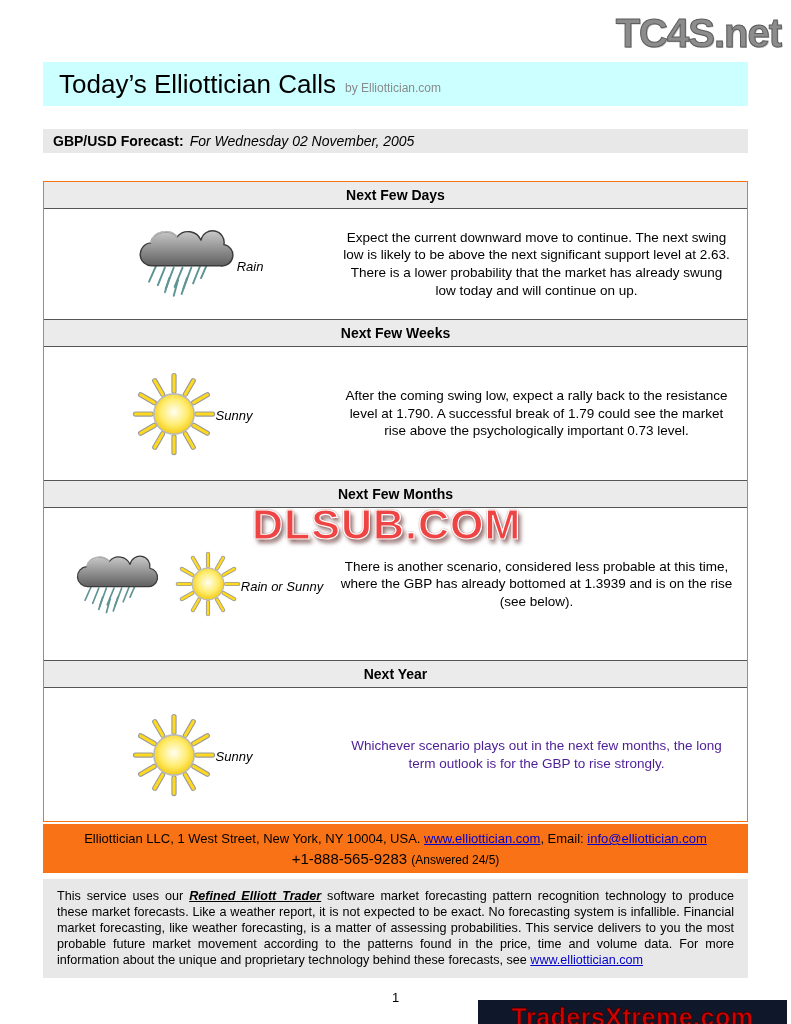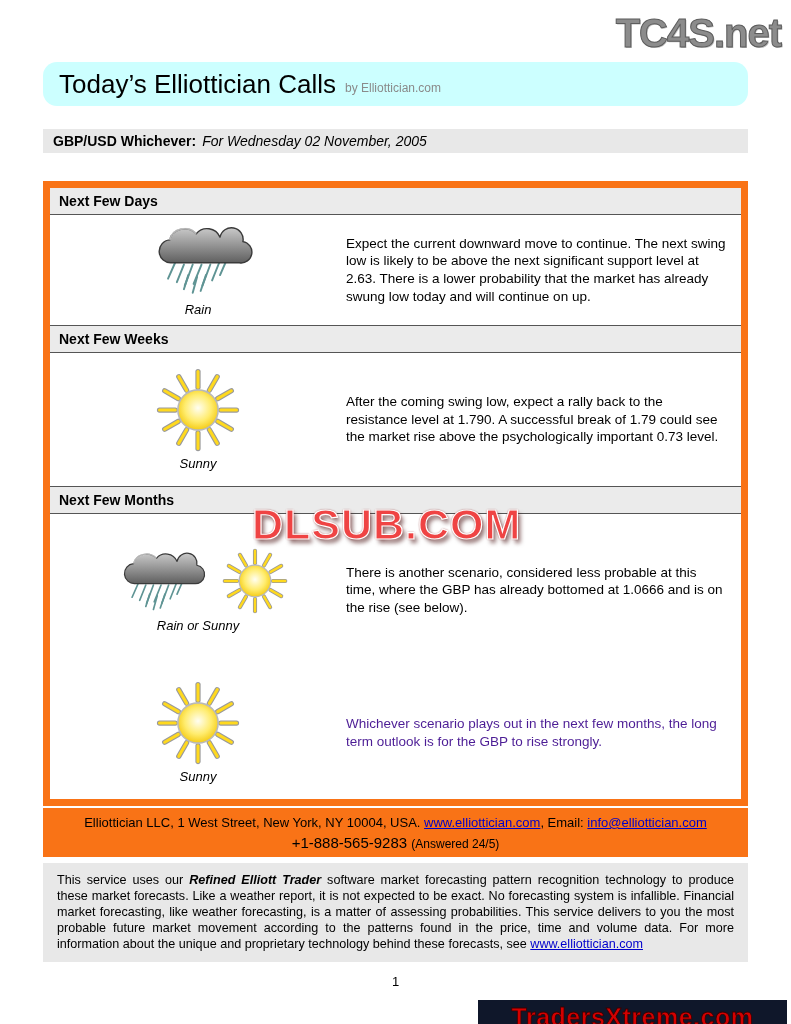--- a/index.html
+++ b/index.html
@@ -13,56 +13,56 @@
             text-shadow:1px 1px 0 #bdbdbd; z-index:5; }
   .wm-mid { position:absolute; top:485px; left:252px; font-size:43px; font-weight:bold;
             color:#ef4444; letter-spacing:1px; -webkit-text-stroke:1.2px #ffffff;
             text-shadow:0 0 2px #7a0000, 3px 4px 4px rgba(60,0,0,.55); z-index:6; }
   .wm-bar { position:absolute; right:4px; bottom:7px; left:478px; height:32px; background:#0f172a;
             display:flex; align-items:flex-end; justify-content:center; z-index:6; }
   .wm-bottom { font-size:25px; font-weight:bold; color:#d40000; -webkit-text-stroke:0.8px #3a0000;
                text-decoration:underline; letter-spacing:0.5px; }
 
   
-  .title-bar { margin-top:47px; background:#ccffff; height:44px; display:flex; align-items:center; padding-left:16px;border-radius:14px; }
+  .title-bar { margin-top:47px; background:#ccffff; height:44px; display:flex; align-items:center; padding-left:16px; }
   .title { font-size:26px; color:#000; }
   .byline { font-size:12px; color:#8a8a8a; margin-left:9px; position:relative; top:4px; }
 
   .forecast-bar { margin-top:23px; background:#e8e8e8; padding:4px 10px; font-size:14px; }
   .forecast-label { font-weight:bold; }
   .forecast-date { font-style:italic; margin-left:6px; }
 
   
-  .forecast-table { margin-top:28px; border:7px solid #f97316; }
+  .forecast-table { margin-top:28px; border:1px solid #f97316;text-align:center; }
   .section-heading { background:#ebebeb; font-weight:bold; font-size:14px; padding:5px 9px;
                      border-top:1px solid #555; border-bottom:1px solid #555; }
   .section-heading.first { border-top:none; }
   .section-row { display:flex; background:#fff; }
-  .icon-cell { width:296px; display:flex; flex-direction:column; align-items:center; justify-content:center; padding:8px 0; }
+  .icon-cell { width:296px; display:flex; flex-direction:row; align-items:center; justify-content:center; padding:8px 0; }
   .icon-pair { display:flex; align-items:flex-end; gap:14px; }
   .icon-label { font-style:italic; font-size:13px; margin-top:4px; color:#000; }
   .text-cell { flex:1; padding:14px 14px 14px 0; display:flex; flex-direction:column; justify-content:center; }
   .text-cell p { font-size:13.5px; line-height:1.3; margin-bottom:8px; }
   .text-cell p:last-child { margin-bottom:0; }
   .row-days  { min-height:110px; }
   .row-weeks { min-height:133px; }
   .row-months{ min-height:152px; }
   .row-year  { min-height:133px; }
   .gray-text p { color:#4c1d95; }
 
   
   .footer-cyan { margin-top:2px; background:#f97316; text-align:center; padding:7px 6px 6px; }
   .footer-line1 { font-size:13px; }
   .footer-line2 { font-size:15px; margin-top:4px; }
   .phone-note { font-size:12px; }
   a.link { color:#0000cc; text-decoration:underline; cursor:pointer; }
 
   .disclaimer { margin-top:6px; background:#e8e8e8; padding:9px 14px; font-size:12.6px;
                 line-height:1.28; text-align:justify; }
-  .product-name { font-weight:bold; font-style:italic; }
+  .product-name { font-weight:bold; font-style:italic;text-decoration:underline; }
 
   .page-number { text-align:center; font-size:13px; margin-top:12px; }
 
   .hidden-defs { position:absolute; width:0; height:0; overflow:hidden; }
 </style>
 </head>
 <body>
 
 <svg class="hidden-defs" aria-hidden="true">
   <defs>
@@ -136,21 +136,21 @@
   <div class="wm-mid">DLSUB.COM</div>
 
   <div class="content">
 
     <div class="title-bar">
       <span class="title">Today’s Elliottician Calls</span>
       <span class="byline">by Elliottician.com</span>
     </div>
 
     <div class="forecast-bar">
-      <span class="forecast-label">GBP/USD Whichever:</span><span class="forecast-date">For Wednesday 02 November, 2005</span>
+      <span class="forecast-label">GBP/USD Forecast:</span><span class="forecast-date">For Wednesday 02 November, 2005</span>
     </div>
 
     <div class="forecast-table">
 
       <div class="section-heading first">Next Few Days</div>
       <div class="section-row row-days">
         <div class="icon-cell">
           <svg width="116" height="74">
               <use href="#icon-rain"></use>
             </svg>
@@ -181,24 +181,25 @@
             <svg width="100" height="64">
                 <use href="#icon-rain"></use>
               </svg>
             <svg width="66" height="66">
                 <use href="#icon-sun"></use>
               </svg>
           </div>
           <div class="icon-label"><span>Rain</span><span> or </span><span>Sunny</span></div>
         </div>
         <div class="text-cell">
-          <p>There is another scenario, considered less probable at this time, where the GBP has already bottomed at 1.0666 and is on the rise (see below).</p>
-        </div>
-      </div>
-
+          <p>There is another scenario, considered less probable at this time, where the GBP has already bottomed at 1.3939 and is on the rise (see below).</p>
+        </div>
+      </div>
+
+      <div class="section-heading">Next Year</div>
       <div class="section-row row-year">
         <div class="icon-cell">
           <svg width="84" height="84">
               <use href="#icon-sun"></use>
             </svg>
           <div class="icon-label">Sunny</div>
         </div>
         <div class="text-cell gray-text">
           <p>Whichever scenario plays out in the next few months, the long term outlook is for the GBP to rise strongly.</p>
         </div>

